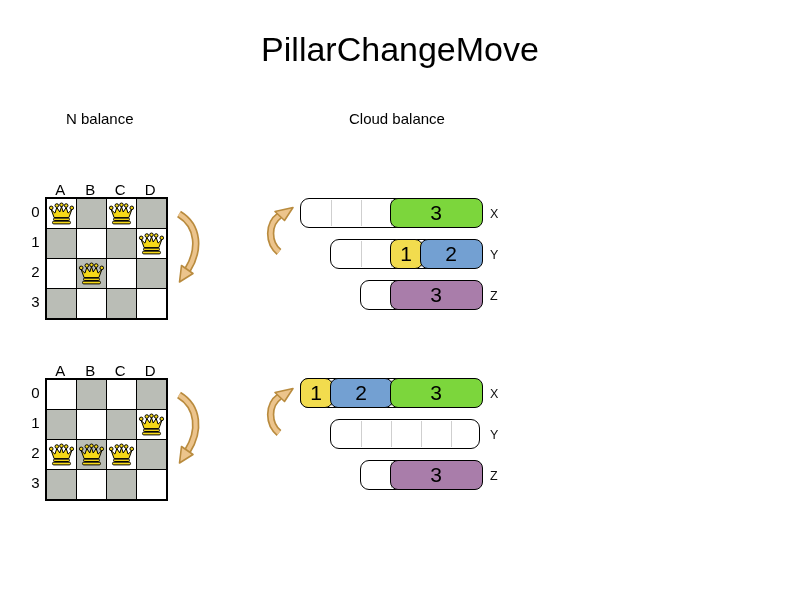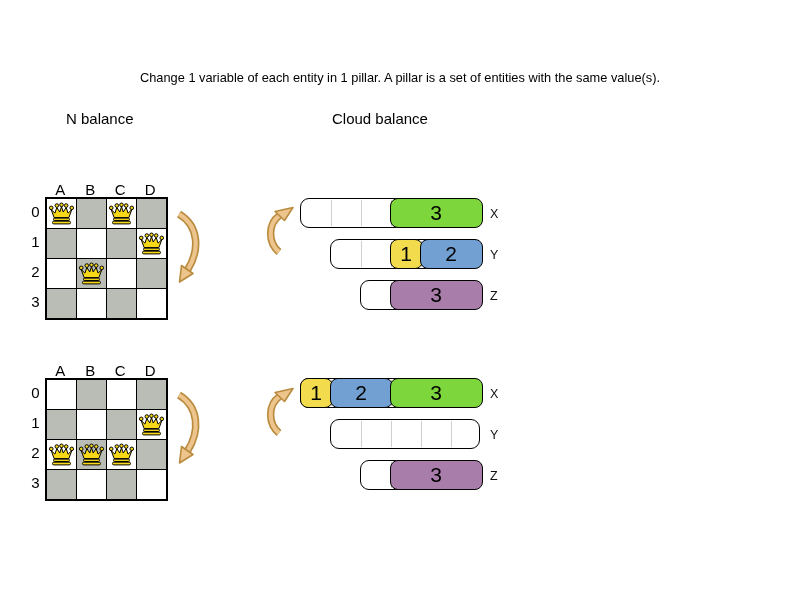--- a/index.html
+++ b/index.html
@@ -3,21 +3,21 @@
 <meta charset="utf-8">
 <style>
   html,body{margin:0;padding:0;background:#fff;}
   .canvas{position:relative;width:800px;height:600px;background:#fff;overflow:hidden;
           font-family:"Liberation Sans",sans-serif;color:#000;}
   .title{position:absolute;top:30px;left:0;width:100%;text-align:center;
          font-size:34px;font-weight:400;}
   .subtitle{position:absolute;top:70px;left:0;width:100%;text-align:center;font-size:12.8px;}
   .section-label{position:absolute;font-size:15px;}
   .label-nqueens{left:66px;top:110px;}
-  .label-cloud{left:332px;top:110px;}
+  .label-cloud{left:349px;top:110px;}
 
   
   .board{position:absolute;width:142px;height:142px;}
   .col-header{position:absolute;top:0;width:31px;height:16px;text-align:center;
               font-size:15px;letter-spacing:.5px;}
   .row-label{position:absolute;left:0;width:15px;height:30px;line-height:30px;
              text-align:center;font-size:15px;}
   .board-grid{position:absolute;left:17px;top:16px;display:grid;
               grid-template-columns:repeat(4,29px);grid-auto-rows:29px;gap:1px;
               background:#000;border:2px solid #000;}
@@ -32,21 +32,21 @@
          font-size:21px;z-index:2;}
   .comp-label{position:absolute;left:calc(100% + 11px);top:8px;font-size:12.5px;color:#111;}
 
   .arrow{position:absolute;}
 </style>
 </head>
 <body>
 
 <div class="canvas">
 
-  <div class="subtitle">Change 1 variable of each entity in 1 pillar. A pillar is a set of entities with the same value(s).</div>
+  <div class="title">PillarChangeMove</div>
 
   <div class="section-label label-nqueens">N balance</div>
   <div class="section-label label-cloud">Cloud balance</div>
 
   <div id="boards">
       <div class="board" style="left: 28px; top: 181px;">
         <div class="col-header" style="left: 17px;">A</div>
         <div class="col-header" style="left: 47px;">B</div>
         <div class="col-header" style="left: 77px;">C</div>
         <div class="col-header" style="left: 107px;">D</div>

